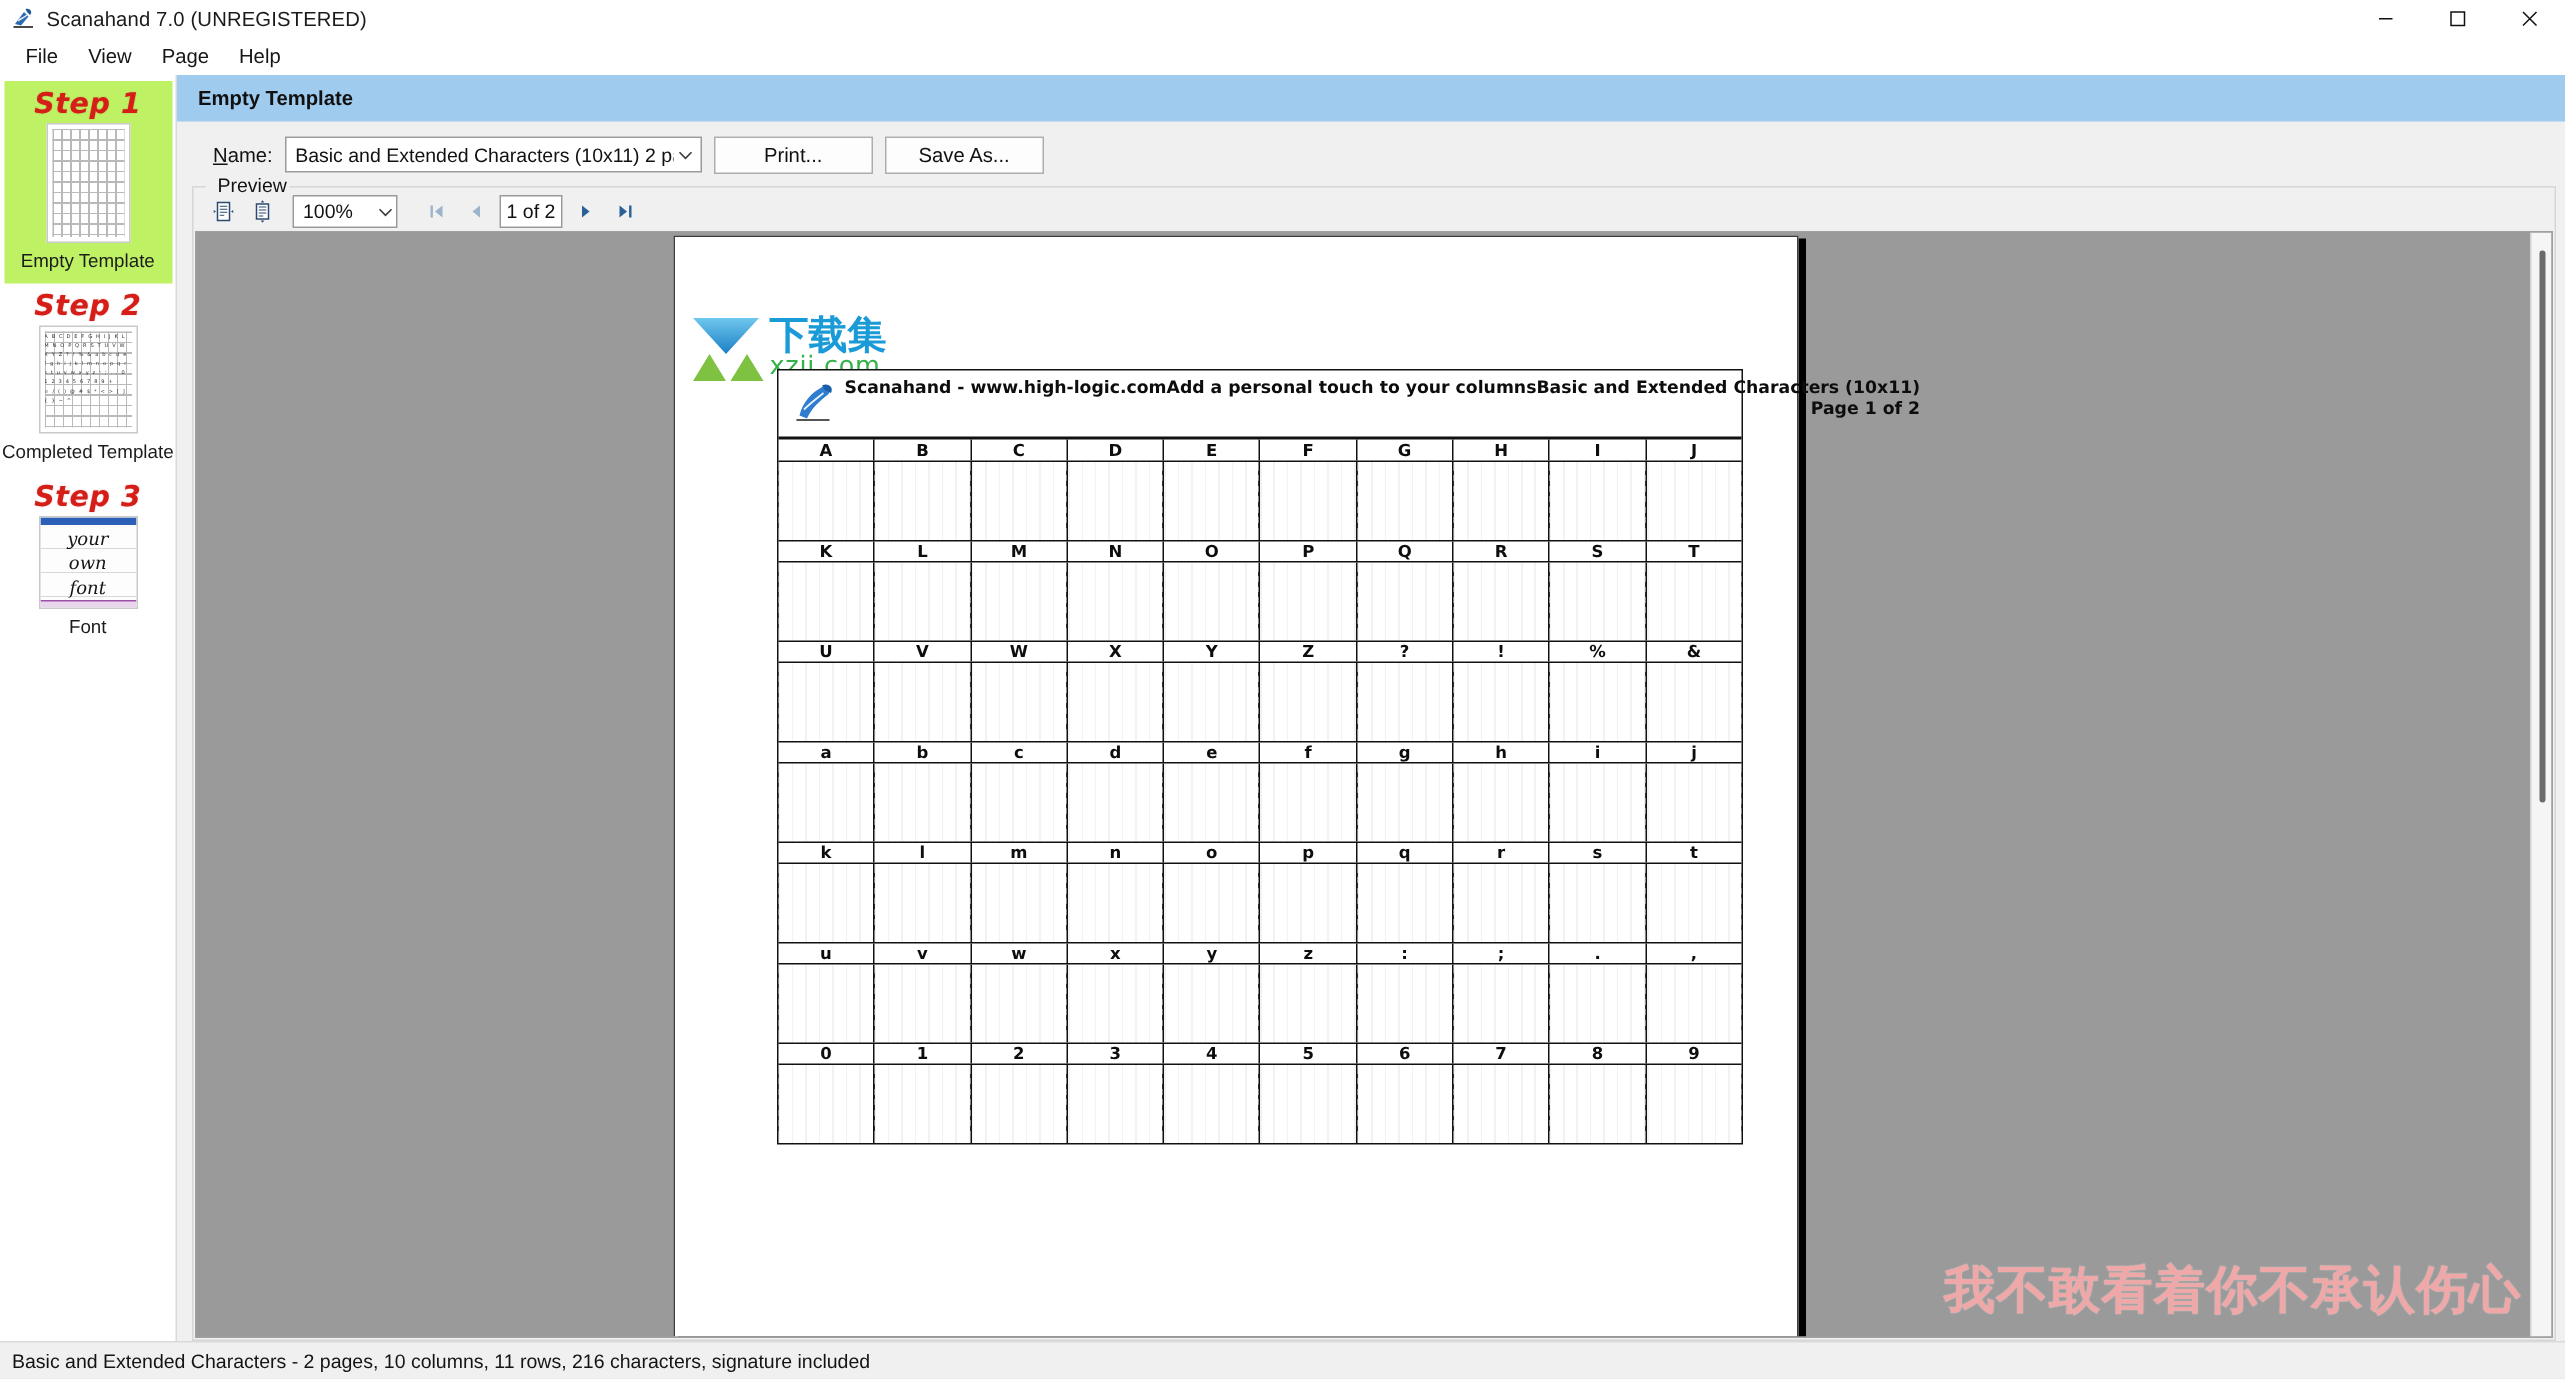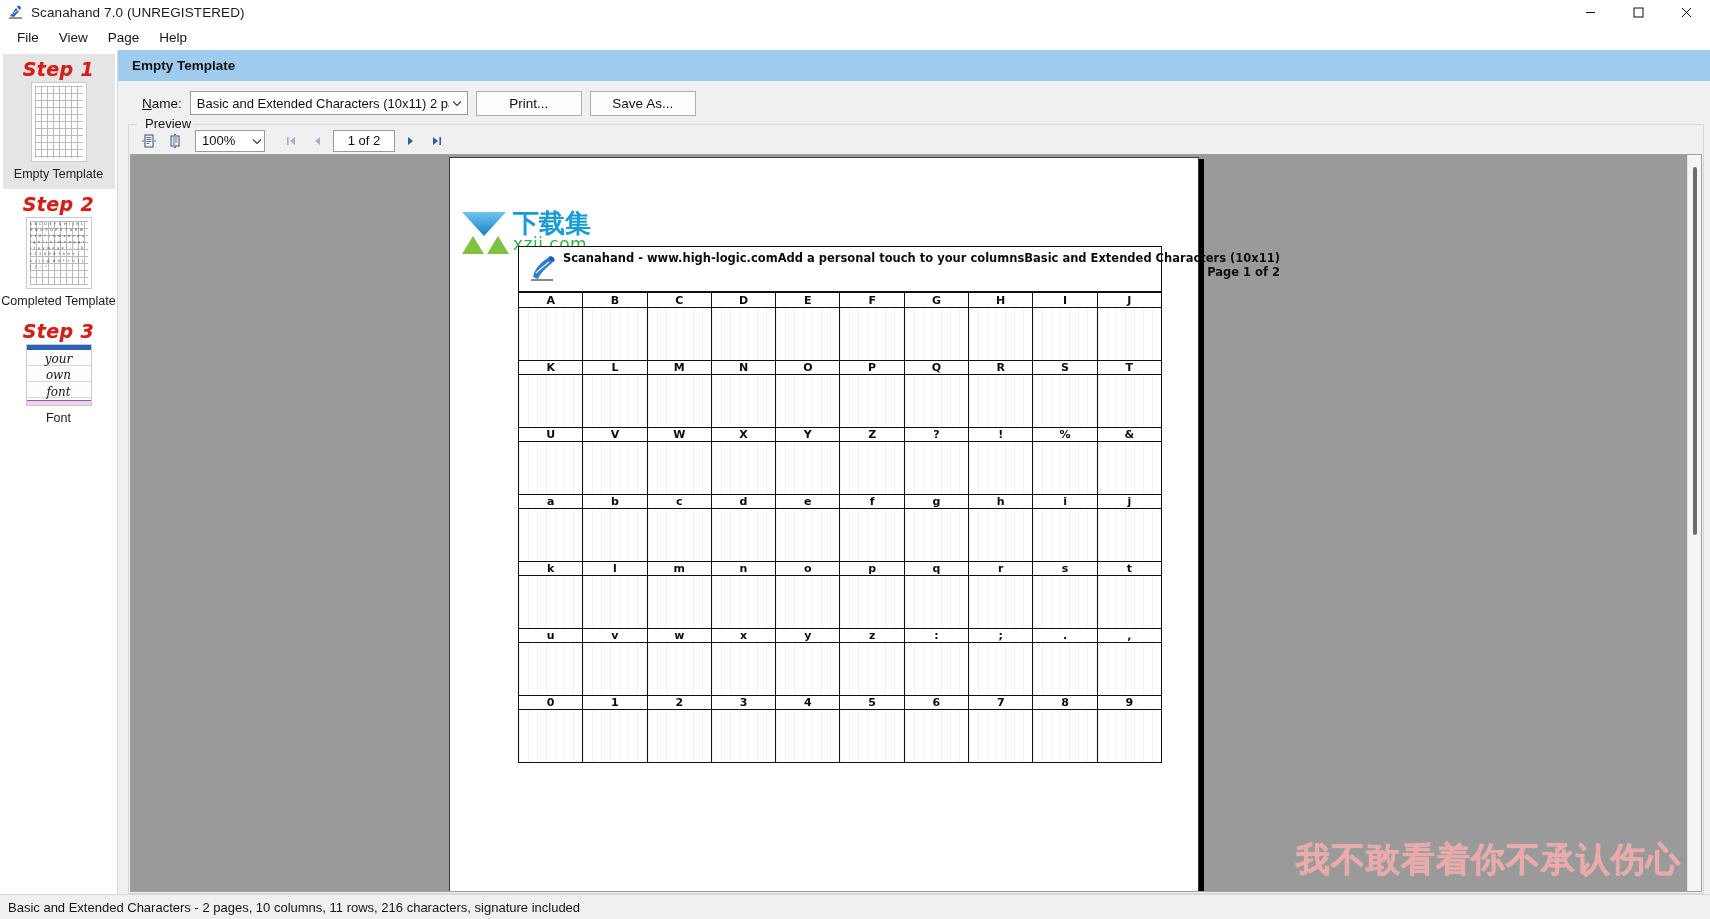--- a/index.html
+++ b/index.html
@@ -65,21 +65,21 @@
     border-right: 1px solid #d9d9d9;
     display: flex; flex-direction: column; align-items: center;
     padding-top: 4px;
   }
   .step {
     width: 112px;
     padding: 4px 0 8px 0;
     display: flex; flex-direction: column; align-items: center;
     cursor: default;
   }
-  .step.selected { background: #e5e5e5; }
+  .step.selected { background: #bef264; }
   .step-head {
     font-family: "DejaVu Sans", sans-serif;
     font-weight: bold; font-style: italic;
     font-size: 19px; color: #d61e18;
     letter-spacing: .4px;
     text-shadow: 0 0 1px rgba(190,20,20,.4);
     margin-bottom: 2px;
   }
   .step-label {
     font-size: 12.5px; color: #1c1c1c; margin-top: 5px;
@@ -186,21 +186,21 @@
   }
   .zoomcombo .zv { flex:1 1 auto; }
   .navsep { width: 4px; }
   .navbtn {
     width: 20px; height: 22px;
     display:flex; align-items:center; justify-content:center;
     color:#2b5f97;
   }
   .navbtn.disabled { color:#9bb4cc; }
   .pagebox {
-    width: 62px; height: 22px; background:#fff; border:1px solid #9a9a9a;
+    width: 42px; height: 22px; background:#fff; border:1px solid #9a9a9a;
     display:flex; align-items:center; justify-content:center;
     font-size:13px; color:#111;
   }
 
   
   .preview-wrap {
     flex: 1 1 auto; min-height: 0;
     margin: 0 1px 1px 1px;
     display: flex;
     background: #9a9a9a;

